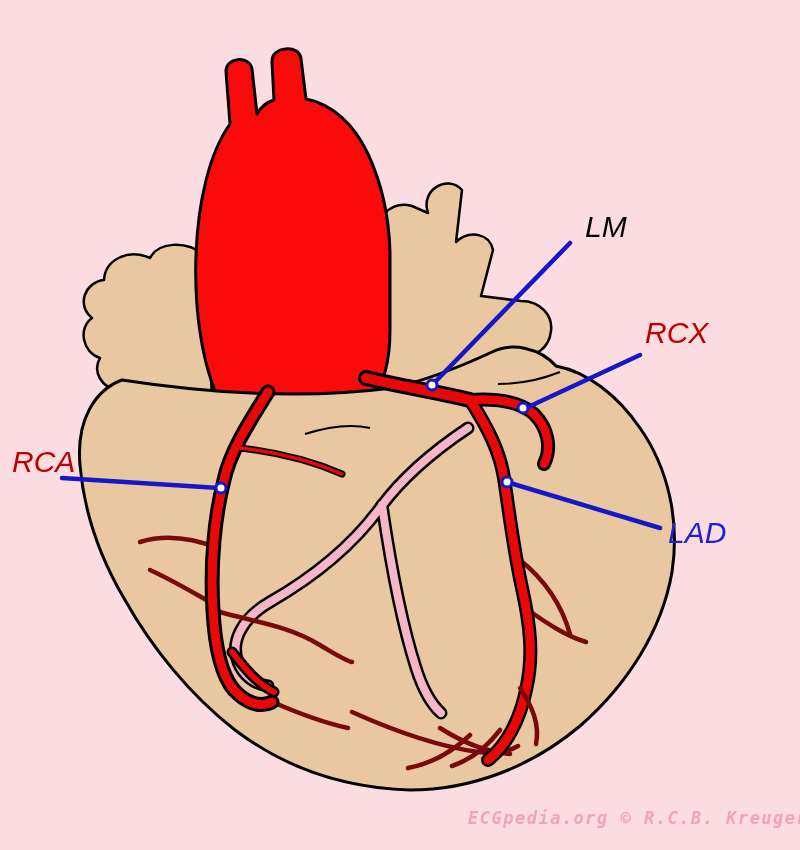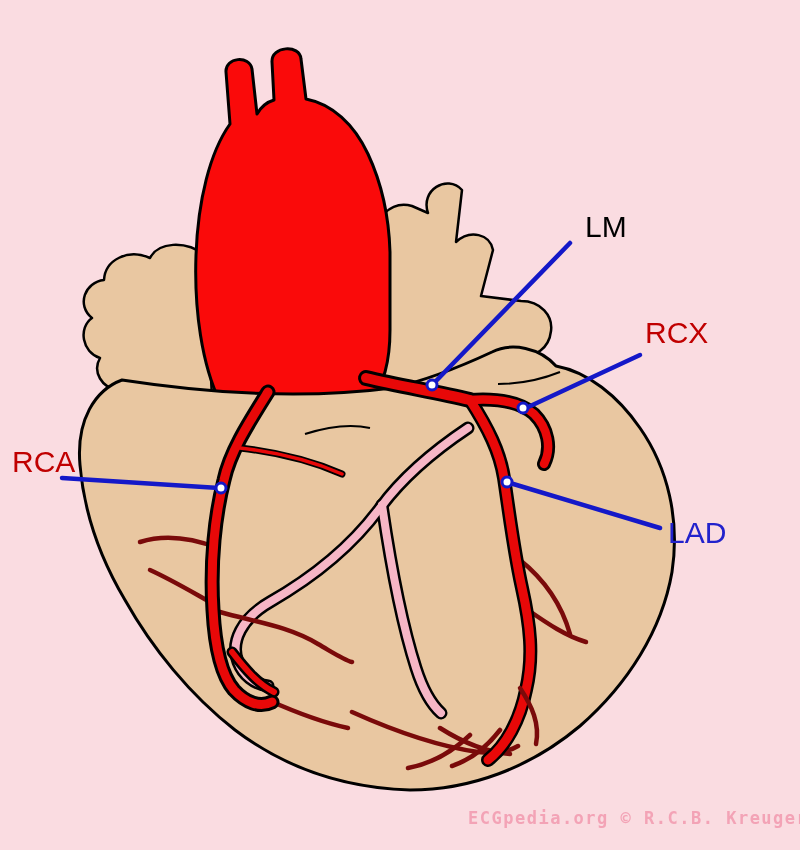--- a/index.html
+++ b/index.html
@@ -1,17 +1,17 @@
 <!DOCTYPE html>
 <html><head>
 <meta charset="utf-8">
 <style>
   html,body{margin:0;padding:0;}
   body{font-family:"Liberation Sans",sans-serif;background:#FADCE1;}
-  .stage{position:relative;width:800px;height:850px;overflow:hidden;}
+  .stage{position:relative;width:800px;height:850px;overflow:hidden;font-style:italic;}
   svg{display:block;}
   text{user-select:none;}
   .anat-label{font-family:"Liberation Sans",sans-serif;font-size:30px;}
   .watermark{font-family:"DejaVu Sans Mono",monospace;font-weight:bold;font-size:17px;letter-spacing:1.5px;}
 </style>
 </head>
 <body>
 
 <div class="stage">
 <svg width="800" height="850" viewBox="0 0 800 850">

